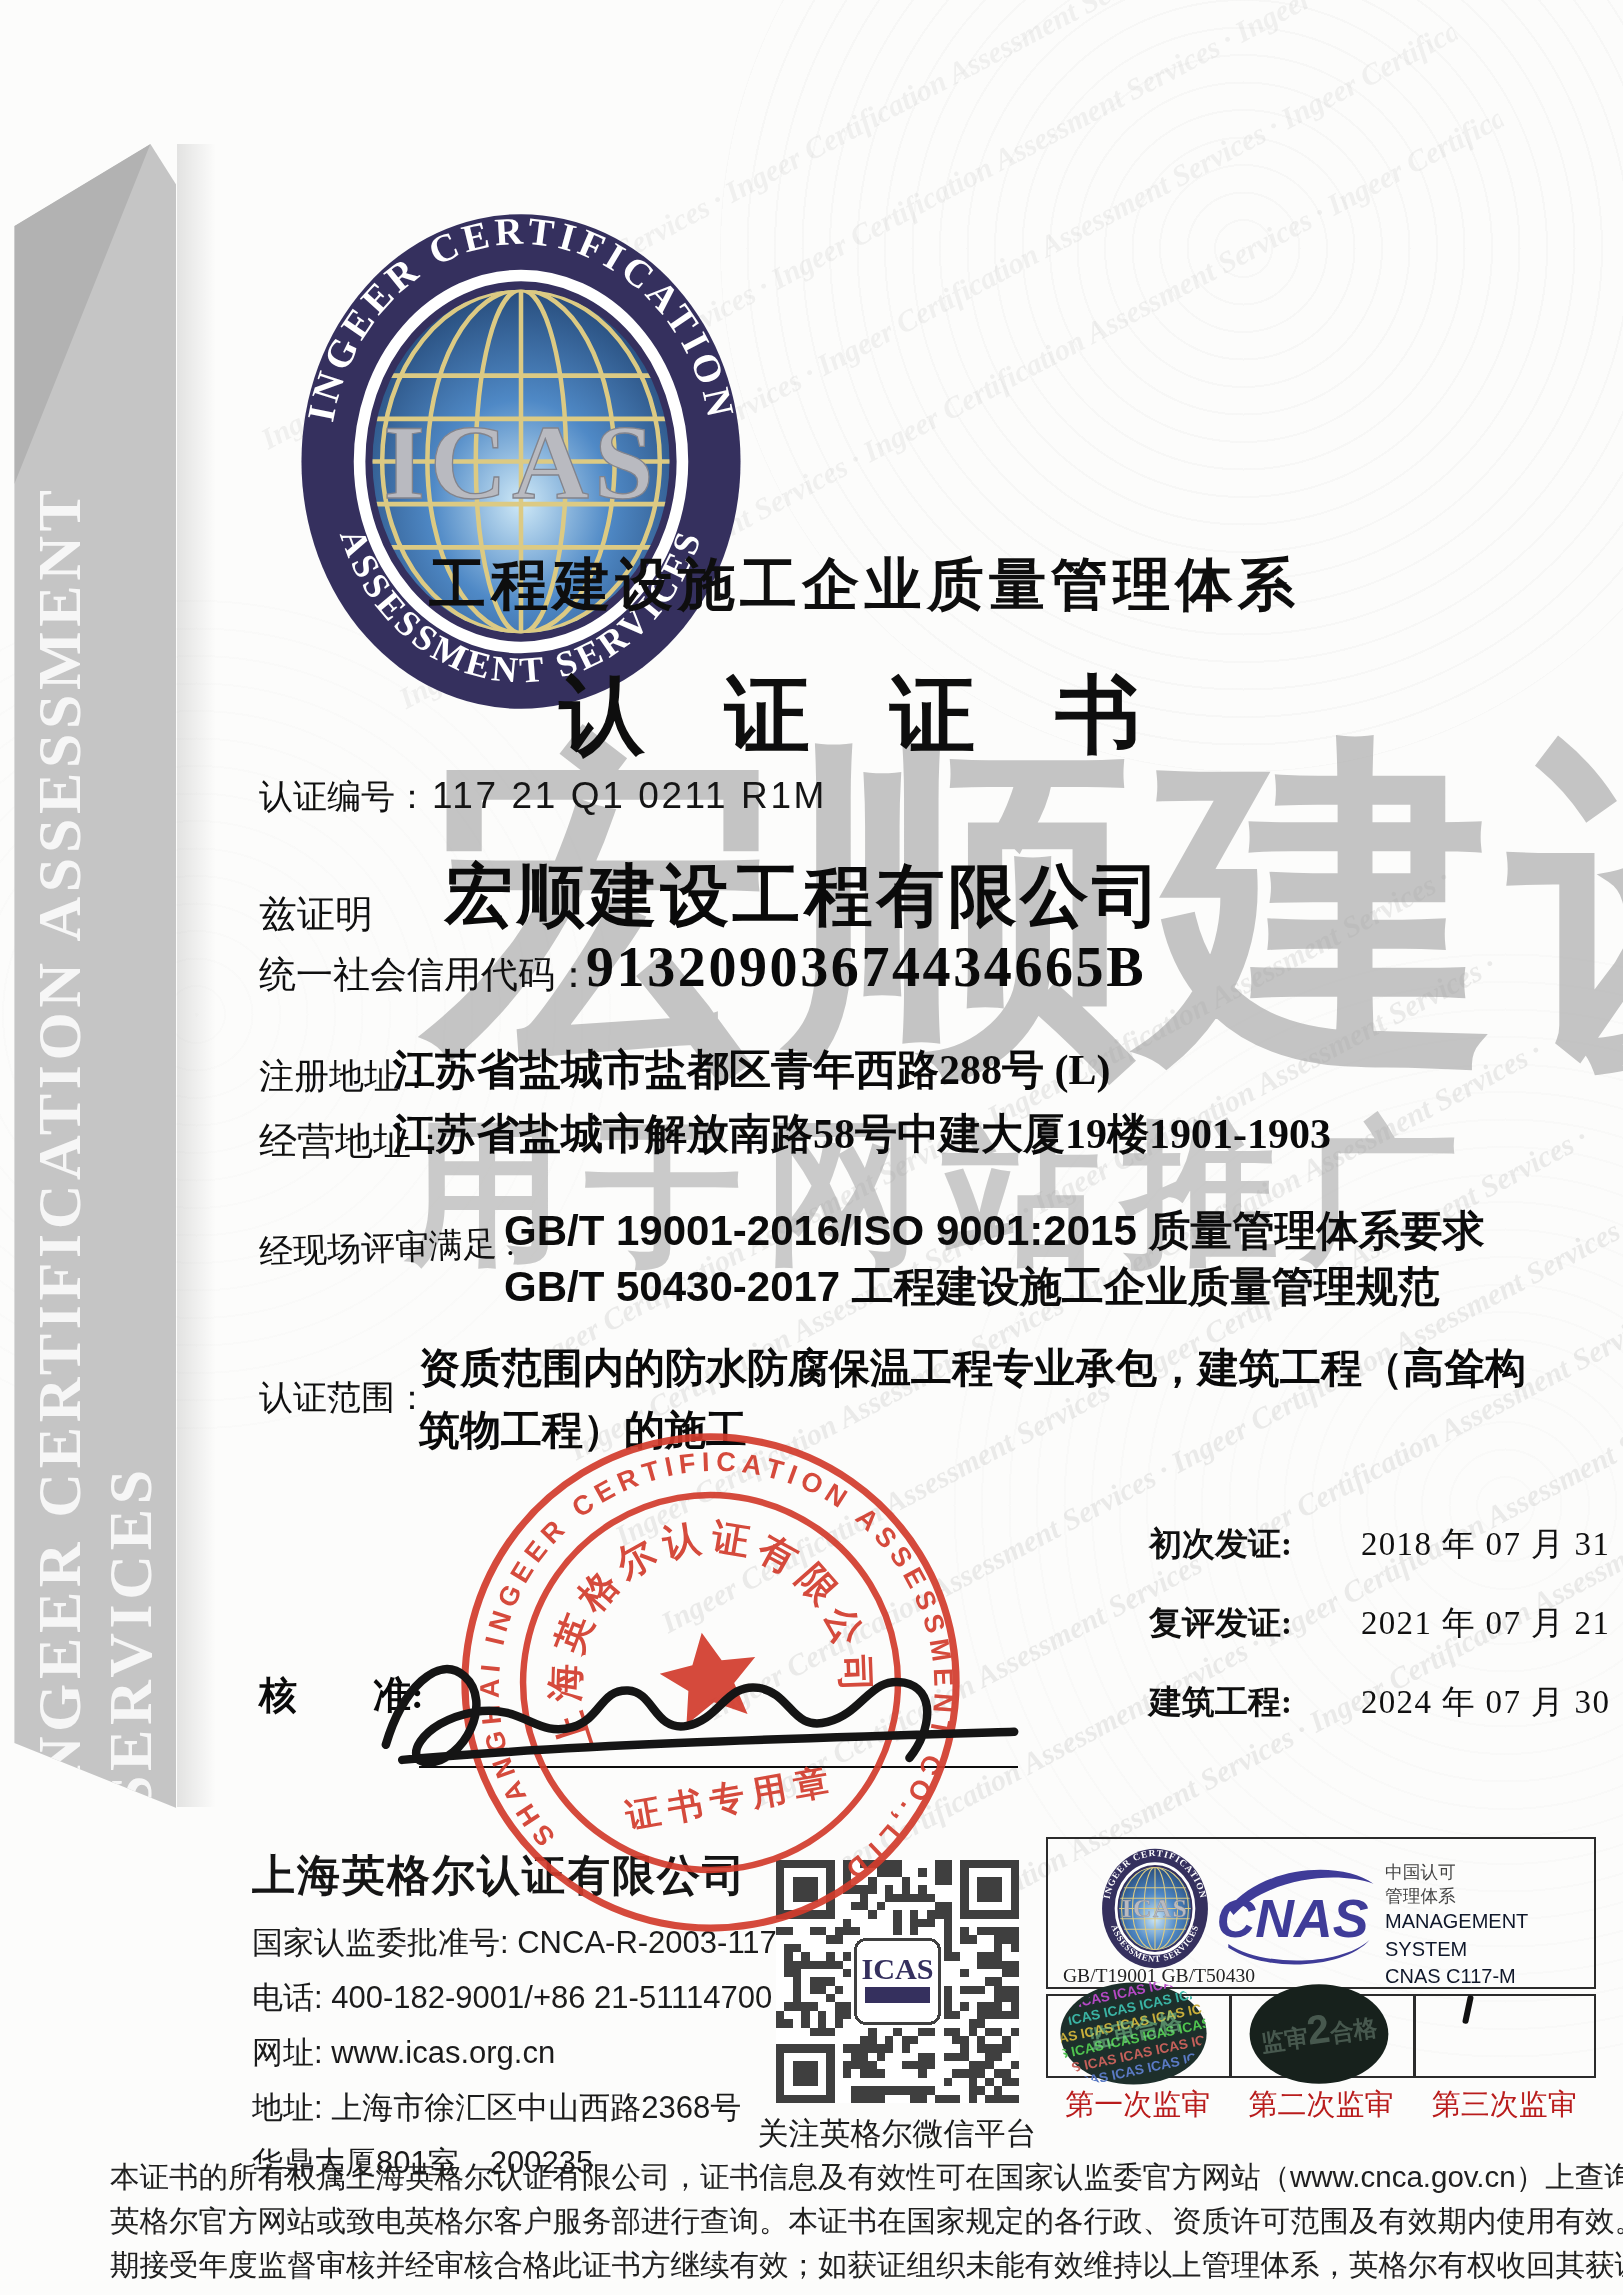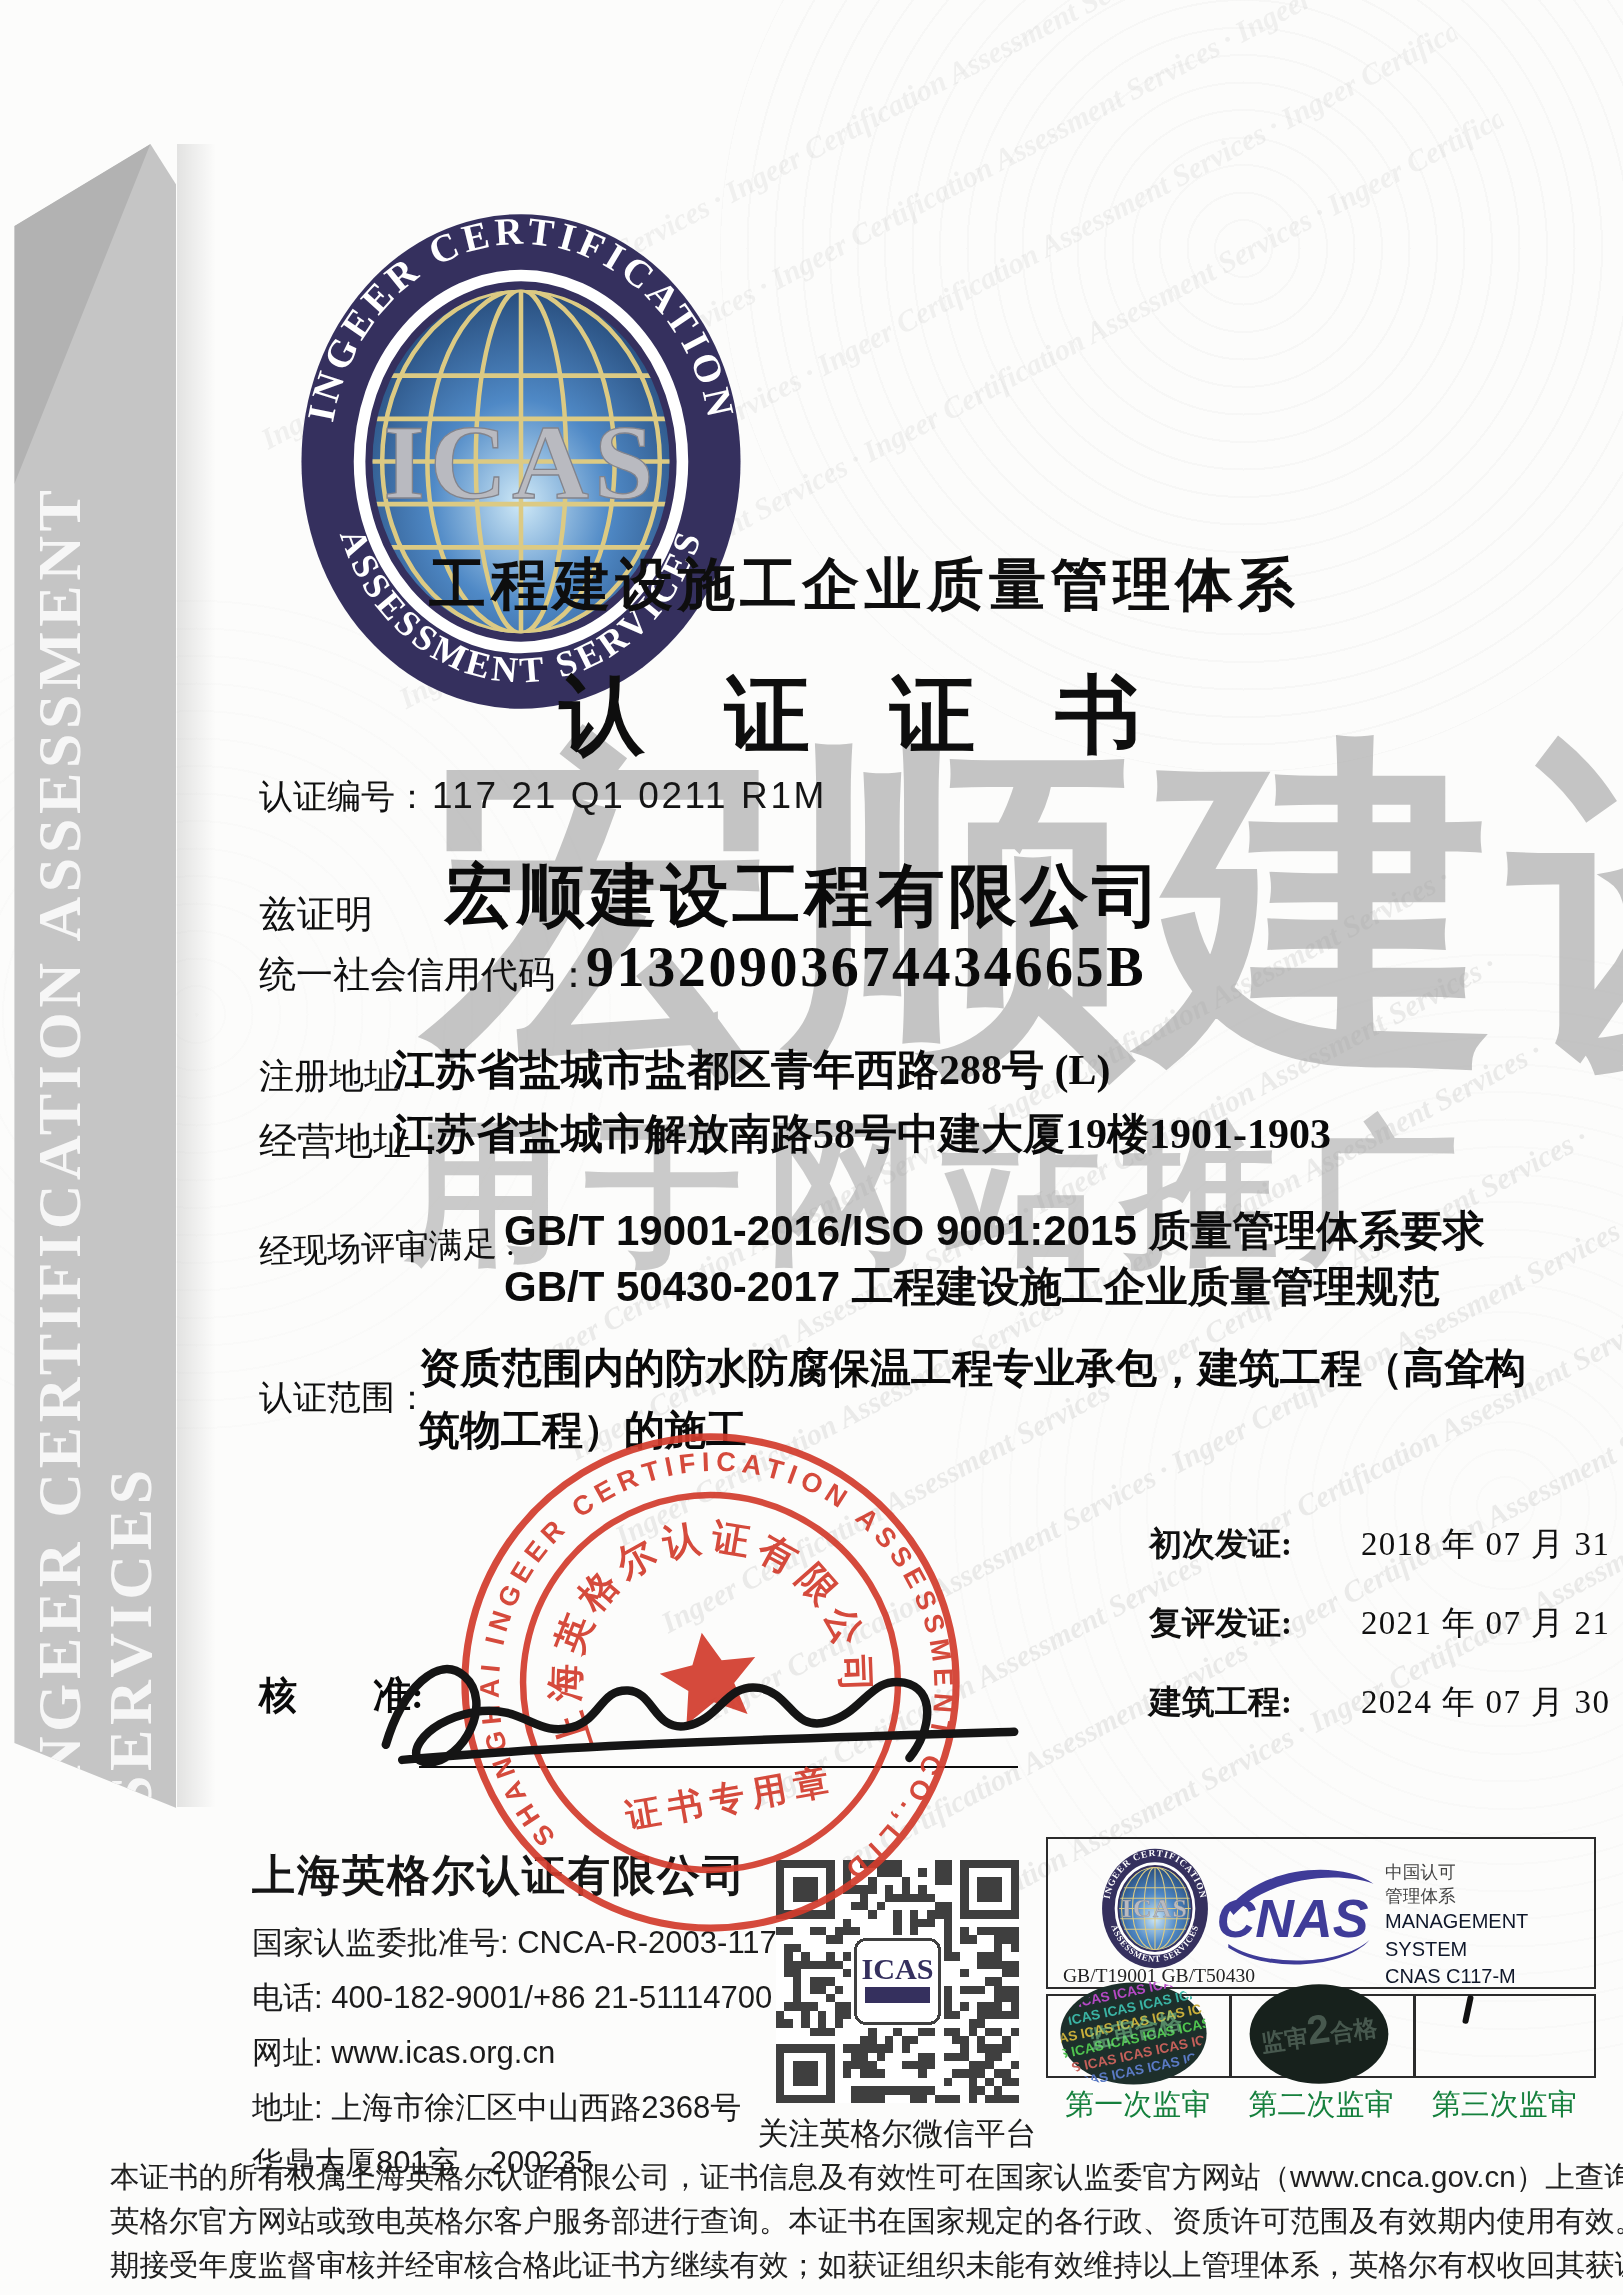--- a/index.html
+++ b/index.html
@@ -32,21 +32,21 @@
           font-weight:bold;font-size:85px;letter-spacing:29.5px;color:#0e0e0e;}
   .lab{font-family:"Liberation Serif",serif;color:#101010;}
   .val-bold{font-family:"Liberation Serif",serif;font-weight:bold;color:#0a0a0a;white-space:nowrap;}
   .std{font-weight:bold;font-size:42px;white-space:nowrap;color:#0c0c0c;}
   .dates-label{font-family:"Liberation Serif",serif;font-weight:bold;font-size:33px;color:#101010;}
   .dates-value{font-family:"Liberation Serif",serif;font-size:33px;letter-spacing:1.3px;color:#101010;white-space:nowrap;}
   .issuer-line{font-size:31px;line-height:55px;color:#1b1b1b;white-space:nowrap;}
   .footer-line{font-size:29.5px;line-height:44px;color:#202020;white-space:nowrap;}
   .acc-box{border:2.6px solid #2b2b2b;box-sizing:border-box;}
   .divider{position:absolute;top:0;width:2.6px;height:100%;background:#2b2b2b;}
-  .surv-label{font-size:29px;color:#15803d;}
+  .surv-label{font-size:29px;color:#b91c1c;}
   .cnas-txt-sm{font-size:17.7px;color:#444;line-height:23.6px;}
   .cnas-txt-lg{font-size:20px;color:#0f172a;line-height:27.5px;}
 </style>
 </head>
 <body>
 
 <div id="page">
 
   <div class="fp" style="left:720px;top:-275px;width:1047px;height:1047px;opacity:.65;"></div>
   <div class="fp" style="left:949px;top:949px;width:1113px;height:1113px;opacity:.4;"></div>

